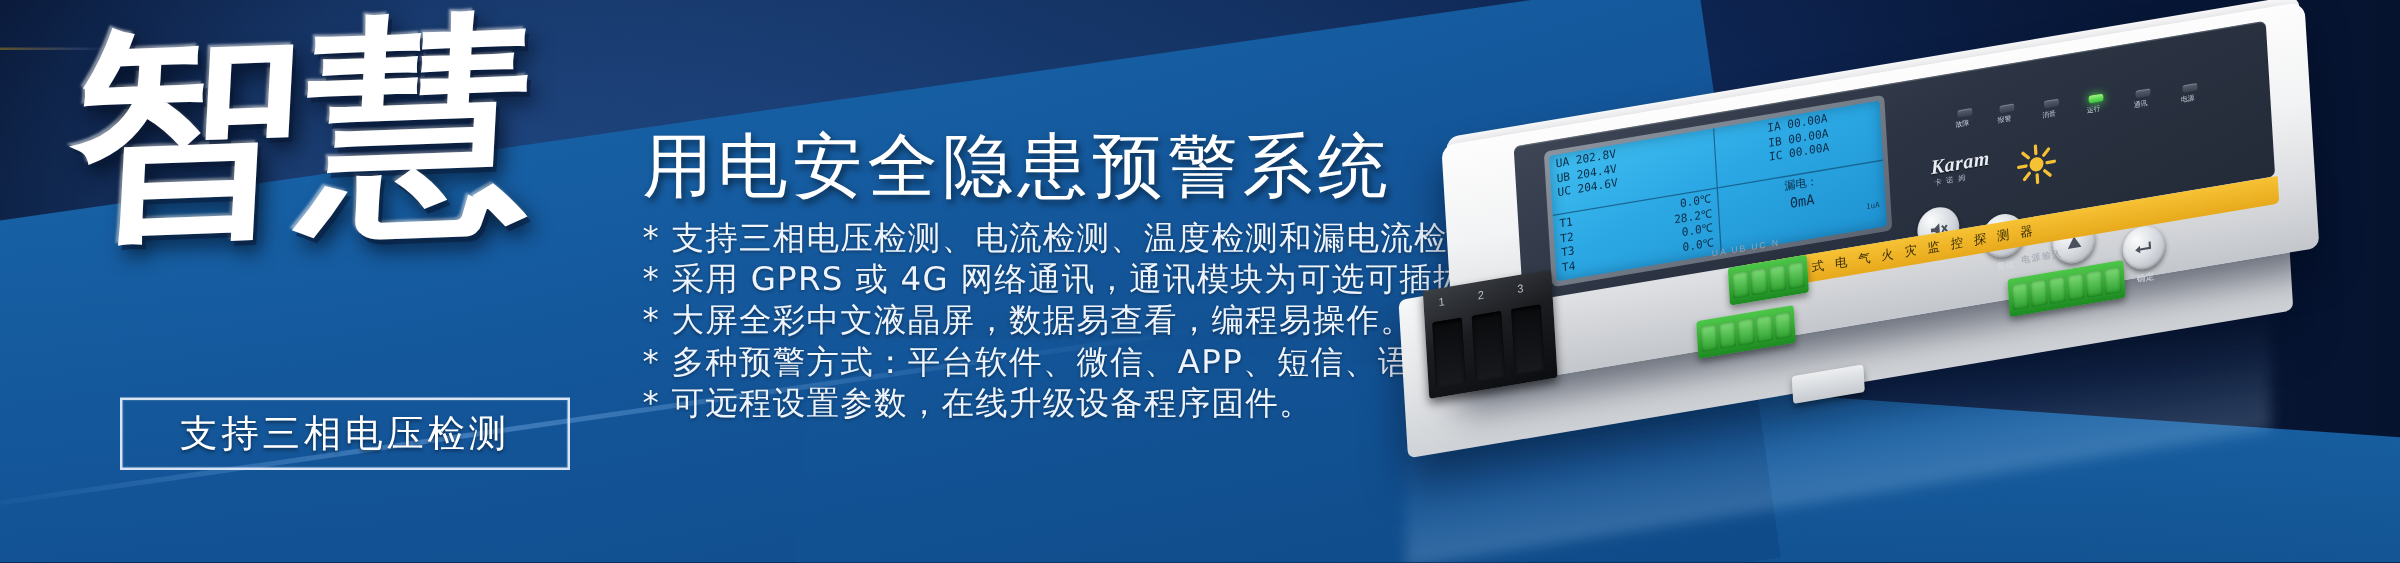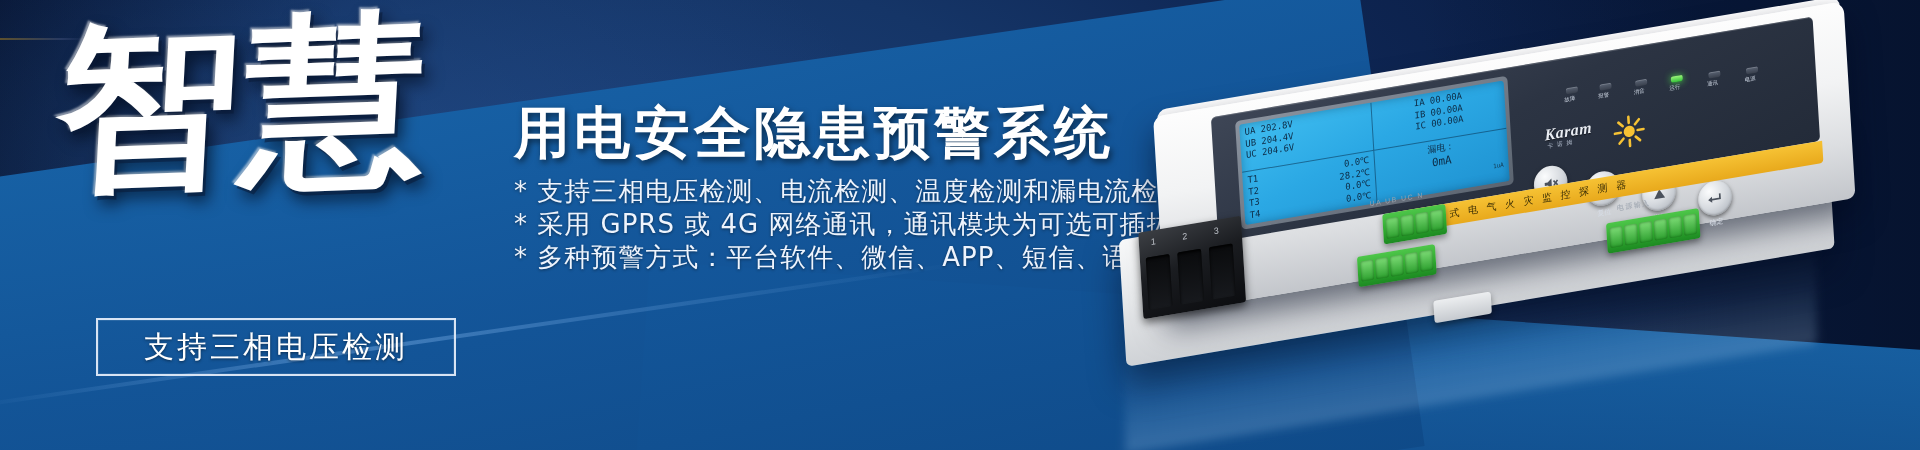--- a/index.html
+++ b/index.html
@@ -72,21 +72,21 @@
   }
   .tagbox-text{
     color:#ffffff;font-size:30px;letter-spacing:3px;
     font-family:"DejaVu Sans","Liberation Sans",sans-serif;
     text-shadow:0 1px 3px rgba(0,0,0,.5);
   }
 
   
   .headline{
     position:absolute;left:514px;top:96px;
-    font-size:56px;font-weight:700;color:#ffffff;letter-spacing:4px;
+    font-size:56px;font-weight:400;color:#ffffff;letter-spacing:4px;
     font-family:"DejaVu Sans","Liberation Sans",sans-serif;
     text-shadow:2px 3px 6px rgba(0,0,0,.55);
     white-space:nowrap;
   }
   .bullets{
     position:absolute;left:514px;top:175px;
     display:flex;flex-direction:column;gap:0;
   }
   .bullet{
     color:#eef4fd;font-size:26px;line-height:33px;letter-spacing:1px;
@@ -268,21 +268,23 @@
 
   <div class="tagbox">
     <span class="tagbox-text">支持三相电压检测</span>
   </div>
 
   <div class="headline">用电安全隐患预警系统</div>
 
   <div class="bullets">
     <div class="bullet">* 支持三相电压检测、电流检测、温度检测和漏电流检测。</div>
     <div class="bullet">* 采用 GPRS 或 4G 网络通讯，通讯模块为可选可插拔。</div>
+    <div class="bullet">* 大屏全彩中文液晶屏，数据易查看，编程易操作。</div>
     <div class="bullet">* 多种预警方式：平台软件、微信、APP、短信、语音电话等等。</div>
+    <div class="bullet">* 可远程设置参数，在线升级设备程序固件。</div>
   </div>
 
   <div class="reflect"></div>
 
   <div class="device">
     <div class="dev-wrap">
 
       <div class="dev-shelf"></div>
 
       <div class="dev-top"></div>

